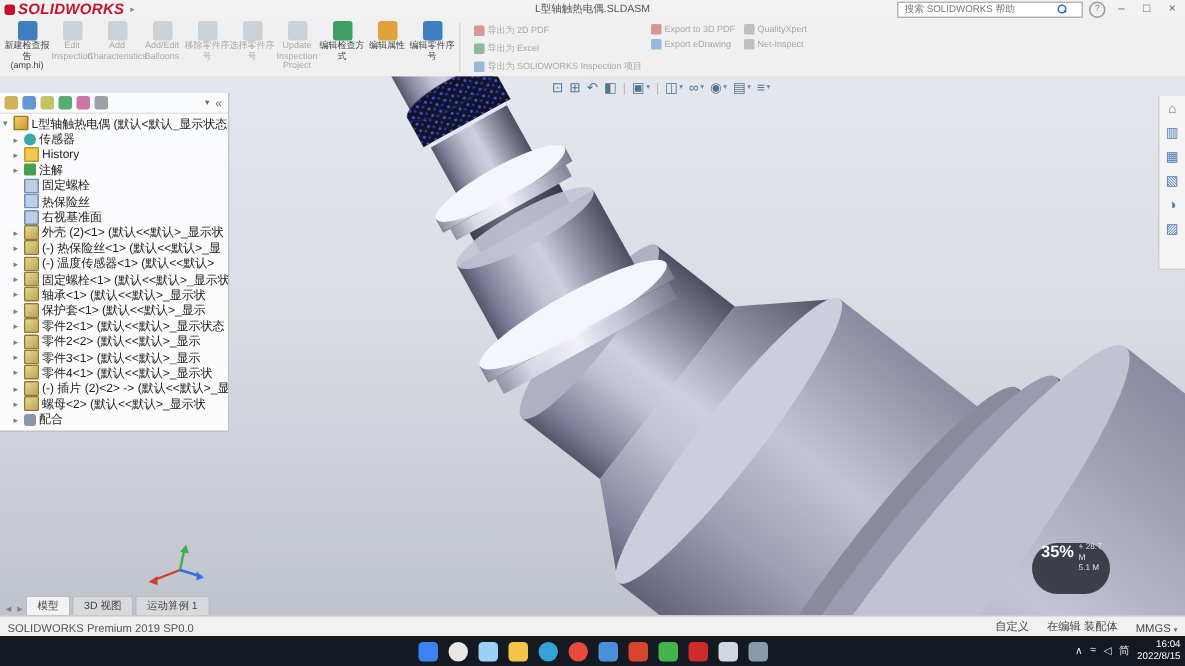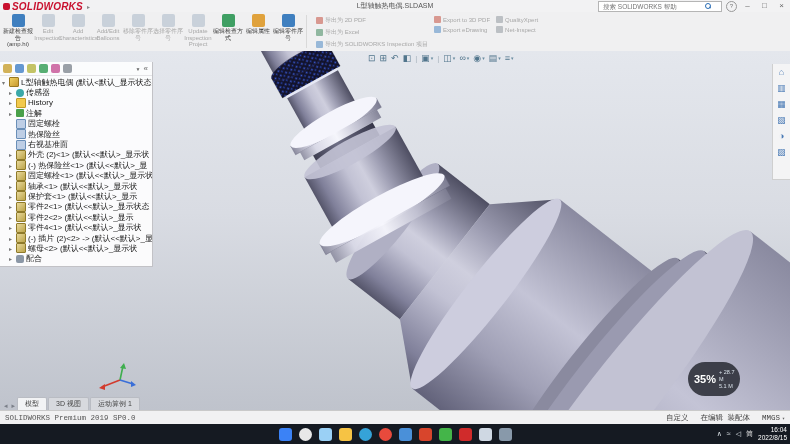--- a/index.html
+++ b/index.html
@@ -58,21 +58,21 @@
   .hicon .dd{font-size:5px;color:#6a8ba0;margin-left:1px;}
   .hsep{color:#a9b4bd;font-size:8px;}
 
   
   .taskpane{position:absolute;top:64px;right:0;width:17px;height:112px;background:#f4f4f5;
             border-left:1px solid #cfcfcf;border-bottom:1px solid #cfcfcf;display:flex;
             flex-direction:column;align-items:center;padding-top:3px;gap:6px;font-size:9px;color:#4a7ab5;}
 
   
   .zoom-badge{position:absolute;left:688px;top:362px;width:52px;height:34px;
-              background:rgba(43,46,55,.88);border-radius:17px;display:flex;align-items:center;color:#fff;}
+              background:rgba(43,46,55,.88);border-radius:17px;display:flex;color:#fff;}
   .zb-pct{font-size:11px;font-weight:bold;margin-left:6px;}
   .zb-col{display:flex;flex-direction:column;font-size:5.5px;line-height:7px;margin-left:3px;color:#d9e2ea;}
 
   
   .triad{position:absolute;left:96px;top:362px;}
 
   
   .model-tabs{position:absolute;left:0;top:397px;height:13px;display:flex;align-items:flex-end;
               padding-left:2px;font-size:7px;}
   .mtab-nav{color:#7a7f88;font-size:7px;padding:0 2px;}
@@ -98,21 +98,21 @@
   .t-sensor{background:#3ba8a8;border-radius:50%;}
   .t-annotations{background:#4aa04a;}
   .t-plane{background:rgba(140,170,210,.55);border:.5px solid #6a8fb8;}
   .t-origin{background:#2a5fc8;}
   .t-part{background:linear-gradient(135deg,#e8d89a,#bca44a);border:.5px solid #8f7a2a;}
   .t-mates{background:#8b97a6;border-radius:2px;}
 
   
   .statusbar{position:absolute;top:410px;left:0;right:0;height:14px;background:#f1f1f2;
              border-top:1px solid #c9c9c9;display:flex;align-items:center;font-size:7.5px;
-             color:#555;padding:0 5px;font-family:Liberation Mono, monospace;}
+             color:#555;padding:0 5px;}
   .sb-right{margin-left:auto;display:flex;gap:12px;align-items:center;color:#444;}
   .unit-caret{font-size:5px;color:#666;margin-left:2px;}
 
   
   .taskbar{position:absolute;top:424px;left:0;right:0;height:20px;background:#151a22;
            display:flex;align-items:center;justify-content:center;}
   #tb-icons{display:flex;gap:7px;}
   .tbi{width:13px;height:13px;border-radius:3px;}
   .tray{position:absolute;right:3px;top:424px;height:20px;display:flex;align-items:center;gap:5px;
         color:#e8e8e8;font-size:7px;}
@@ -408,20 +408,25 @@
           <span class="tlabel">外壳 (2)&lt;1&gt; (默认&lt;&lt;默认&gt;_显示状</span>
         </div>
         <div class="trow child">
           <span class="caret">▸</span>
           <span class="ticon t-part"></span>
           <span class="tlabel">(-) 热保险丝&lt;1&gt; (默认&lt;&lt;默认&gt;_显</span>
         </div>
         <div class="trow child">
           <span class="caret">▸</span>
           <span class="ticon t-part"></span>
+          <span class="tlabel">(-) 温度传感器&lt;1&gt; (默认&lt;&lt;默认&gt;</span>
+        </div>
+        <div class="trow child">
+          <span class="caret">▸</span>
+          <span class="ticon t-part"></span>
           <span class="tlabel">固定螺栓&lt;1&gt; (默认&lt;&lt;默认&gt;_显示状态</span>
         </div>
         <div class="trow child">
           <span class="caret">▸</span>
           <span class="ticon t-part"></span>
           <span class="tlabel">轴承&lt;1&gt; (默认&lt;&lt;默认&gt;_显示状</span>
         </div>
         <div class="trow child">
           <span class="caret">▸</span>
           <span class="ticon t-part"></span>
@@ -429,20 +434,25 @@
         </div>
         <div class="trow child">
           <span class="caret">▸</span>
           <span class="ticon t-part"></span>
           <span class="tlabel">零件2&lt;1&gt; (默认&lt;&lt;默认&gt;_显示状态</span>
         </div>
         <div class="trow child">
           <span class="caret">▸</span>
           <span class="ticon t-part"></span>
           <span class="tlabel">零件2&lt;2&gt; (默认&lt;&lt;默认&gt;_显示</span>
+        </div>
+        <div class="trow child">
+          <span class="caret">▸</span>
+          <span class="ticon t-part"></span>
+          <span class="tlabel">零件3&lt;1&gt; (默认&lt;&lt;默认&gt;_显示</span>
         </div>
         <div class="trow child">
           <span class="caret">▸</span>
           <span class="ticon t-part"></span>
           <span class="tlabel">零件4&lt;1&gt; (默认&lt;&lt;默认&gt;_显示状</span>
         </div>
         <div class="trow child">
           <span class="caret">▸</span>
           <span class="ticon t-part"></span>
           <span class="tlabel">(-) 插片 (2)&lt;2&gt; -&gt; (默认&lt;&lt;默认&gt;_显</span>

